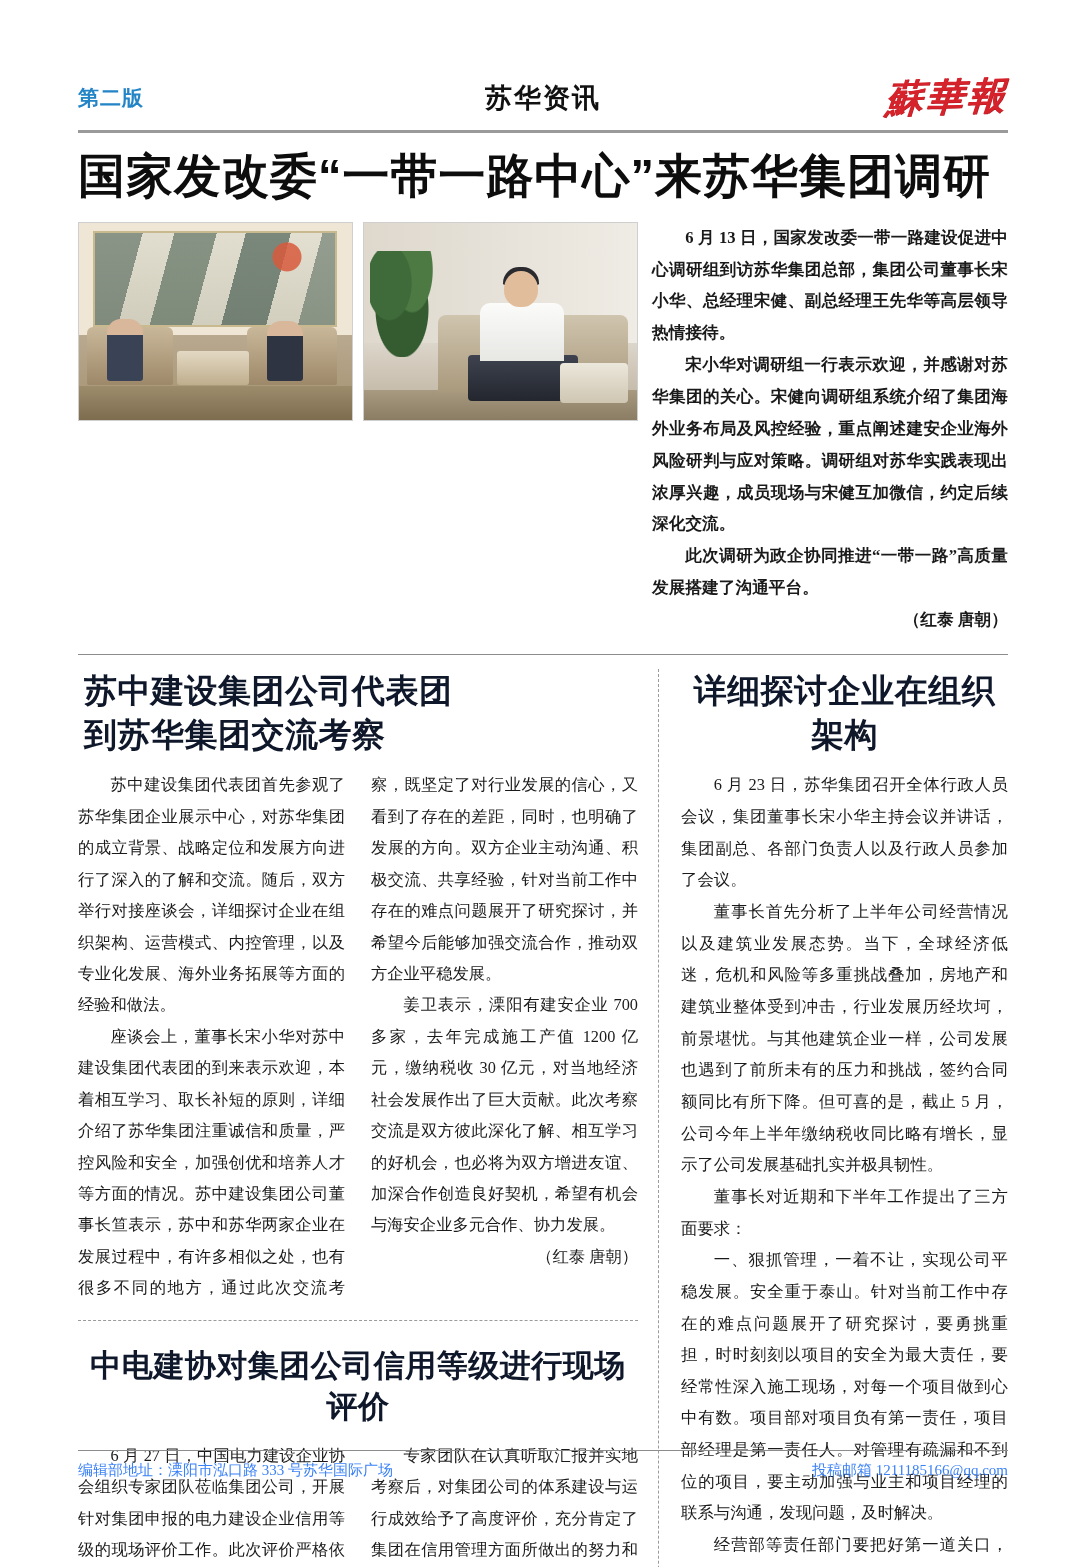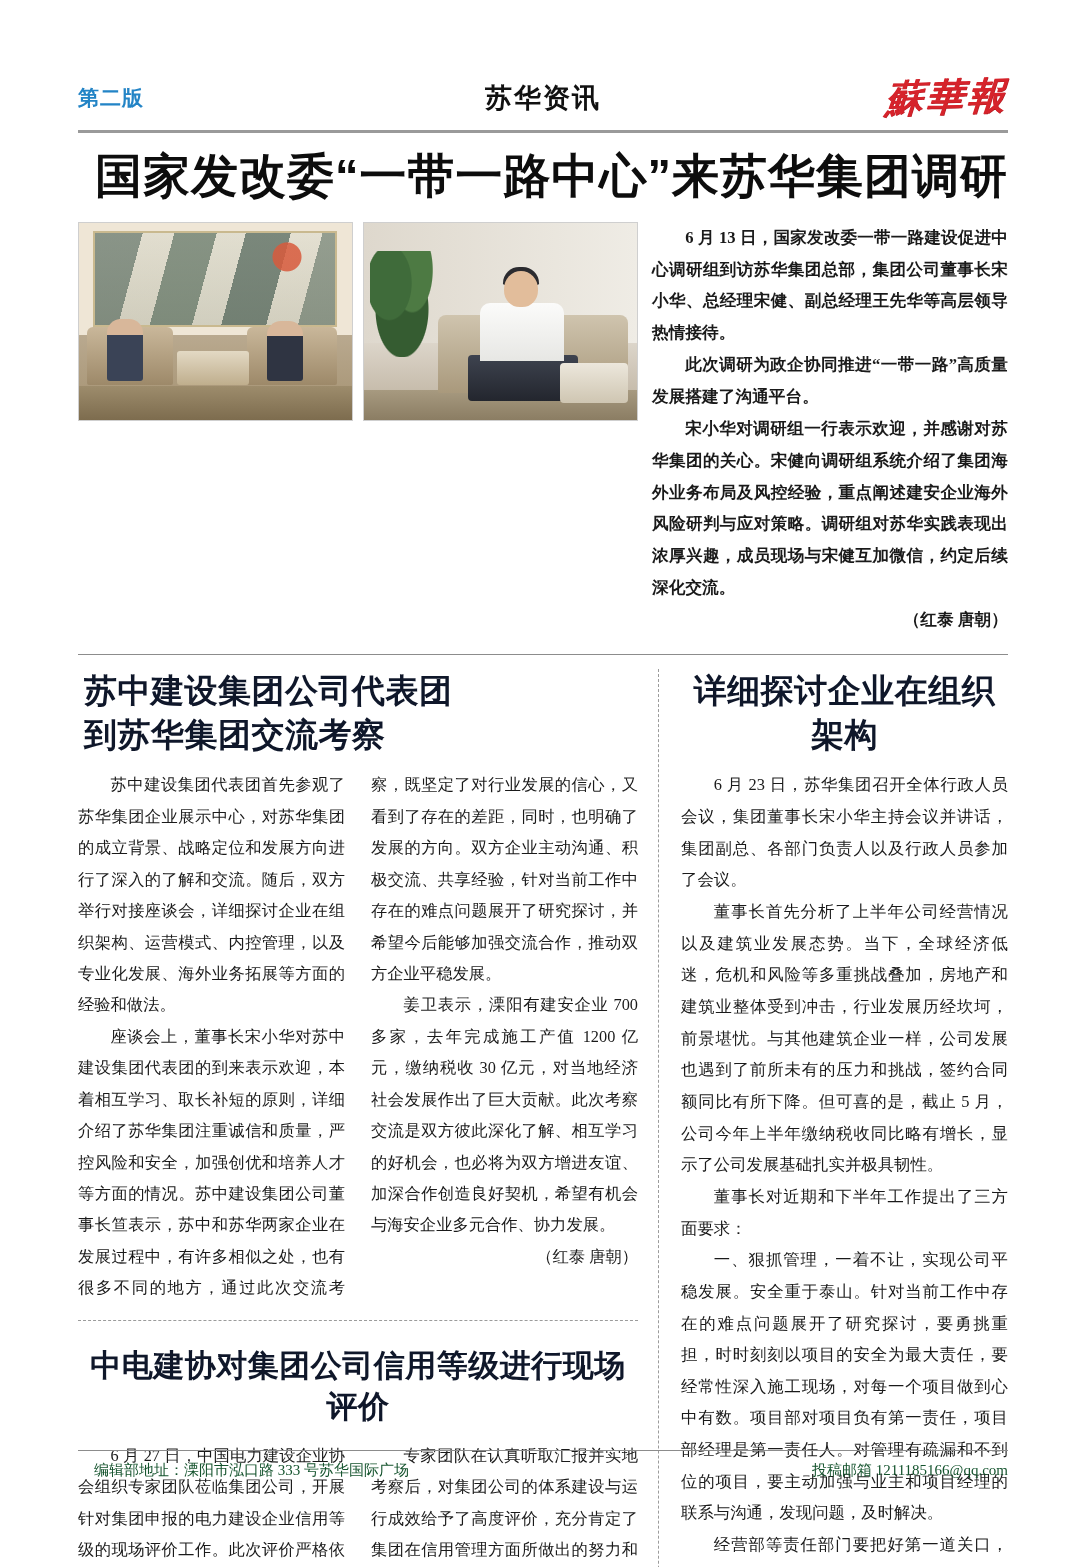--- a/index.html
+++ b/index.html
@@ -63,21 +63,21 @@
     text-shadow: 0.5px 0.5px 0 #b01a22;
   }
   .rule-thick {
     border: 0;
     border-top: 3px solid #9a9a9a;
     margin: 0 0 0 0;
   }
 
   
   .lead-headline {
-    text-align: right;
+    text-align: left;
     font-family: "Liberation Sans", "DejaVu Sans", sans-serif;
     font-weight: bold;
     font-size: 47px;
     letter-spacing: 1px;
     line-height: 1.25;
     margin: 14px 0 16px 0;
     color: #0d0d0d;
   }
   .lead-block {
     display: flex;
@@ -267,22 +267,21 @@
   .footer {
     position: absolute;
     left: 78px;
     right: 72px;
     bottom: 46px;
   }
   .footer-row {
     display: flex;
     justify-content: space-between;
     font-size: 15px;
-    color: #14532d;
-    margin-left: 16px;
+    color: #3b82f6;
   }
 </style>
 </head>
 <body>
 
 <div class="page">
 
   <div class="masthead">
     <div class="edition-label">第二版</div>
     <div class="masthead-title">苏华资讯</div>
@@ -311,22 +310,22 @@
         <div class="pb-person-legs"></div>
         <div class="pb-person-body"></div>
         <div class="pb-person-hair"></div>
         <div class="pb-person-head"></div>
         <div class="pb-stool"></div>
       </div>
     </div>
 
     <div class="lead-text">
       <p>6 月 13 日，国家发改委一带一路建设促进中心调研组到访苏华集团总部，集团公司董事长宋小华、总经理宋健、副总经理王先华等高层领导热情接待。</p>
+      <p>宋小华对调研组一行表示欢迎，并感谢对苏华集团的关心。宋健向调研组系统介绍了集团海外业务布局及风控经验，重点阐述建安企业海外风险研判与应对策略。调研组对苏华实践表现出浓厚兴趣，成员现场与宋健互加微信，约定后续深化交流。</p>
       <p>此次调研为政企协同推进“一带一路”高质量发展搭建了沟通平台。</p>
-      <p>宋小华对调研组一行表示欢迎，并感谢对苏华集团的关心。宋健向调研组系统介绍了集团海外业务布局及风控经验，重点阐述建安企业海外风险研判与应对策略。调研组对苏华实践表现出浓厚兴趣，成员现场与宋健互加微信，约定后续深化交流。</p>
       <p class="byline">（红泰  唐朝）</p>
     </div>
   </div>
 
   <hr class="rule-after-lead">
 
   <div class="body-area">
 
     <div class="col-left">
 

